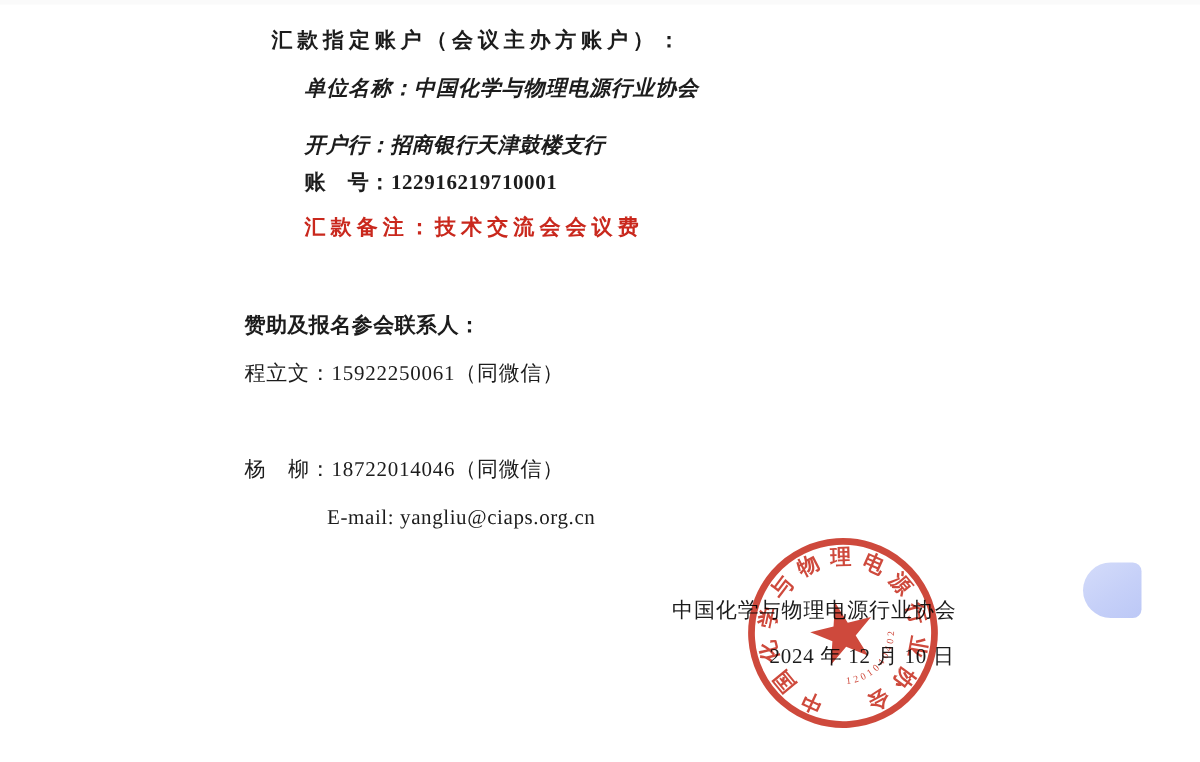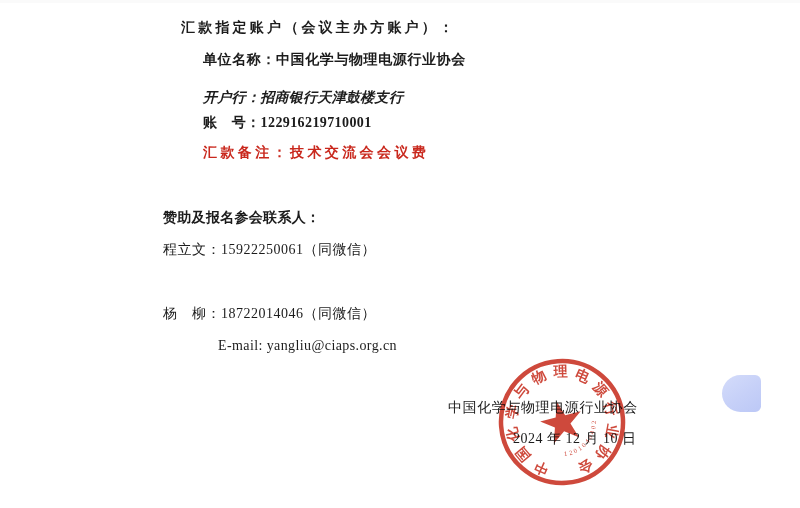--- a/index.html
+++ b/index.html
@@ -16,21 +16,21 @@
     position:absolute;
     white-space:nowrap;
     color:#1c1c1c;
     font-size:14px;
     line-height:15px;
   }
   .bold{font-weight:bold;}
   .red{color:#c9281d;}
   
   .l-heading   {left:181px;top:20px;letter-spacing:3.2px;}
-  .l-unit      {left:203px;top:52px;letter-spacing:0.6px;}
+  .l-unit      {left:203px;top:52px;letter-spacing:0.6px;font-style:italic;}
   .l-bank      {left:203px;top:90px;letter-spacing:0.3px;font-style:italic;}
   .l-account   {left:203px;top:115px;letter-spacing:0.4px;}
   .l-remark    {left:203px;top:145px;letter-spacing:3.4px;}
   
   .l-cheading  {left:163px;top:210px;letter-spacing:0.3px;}
   .l-person1   {left:163px;top:242px;letter-spacing:0.5px;}
   .l-email1    {left:218px;top:274px;letter-spacing:0.4px;}
   .l-person2   {left:163px;top:306px;letter-spacing:0.5px;}
   .l-email2    {left:218px;top:338px;letter-spacing:0.4px;}
   

